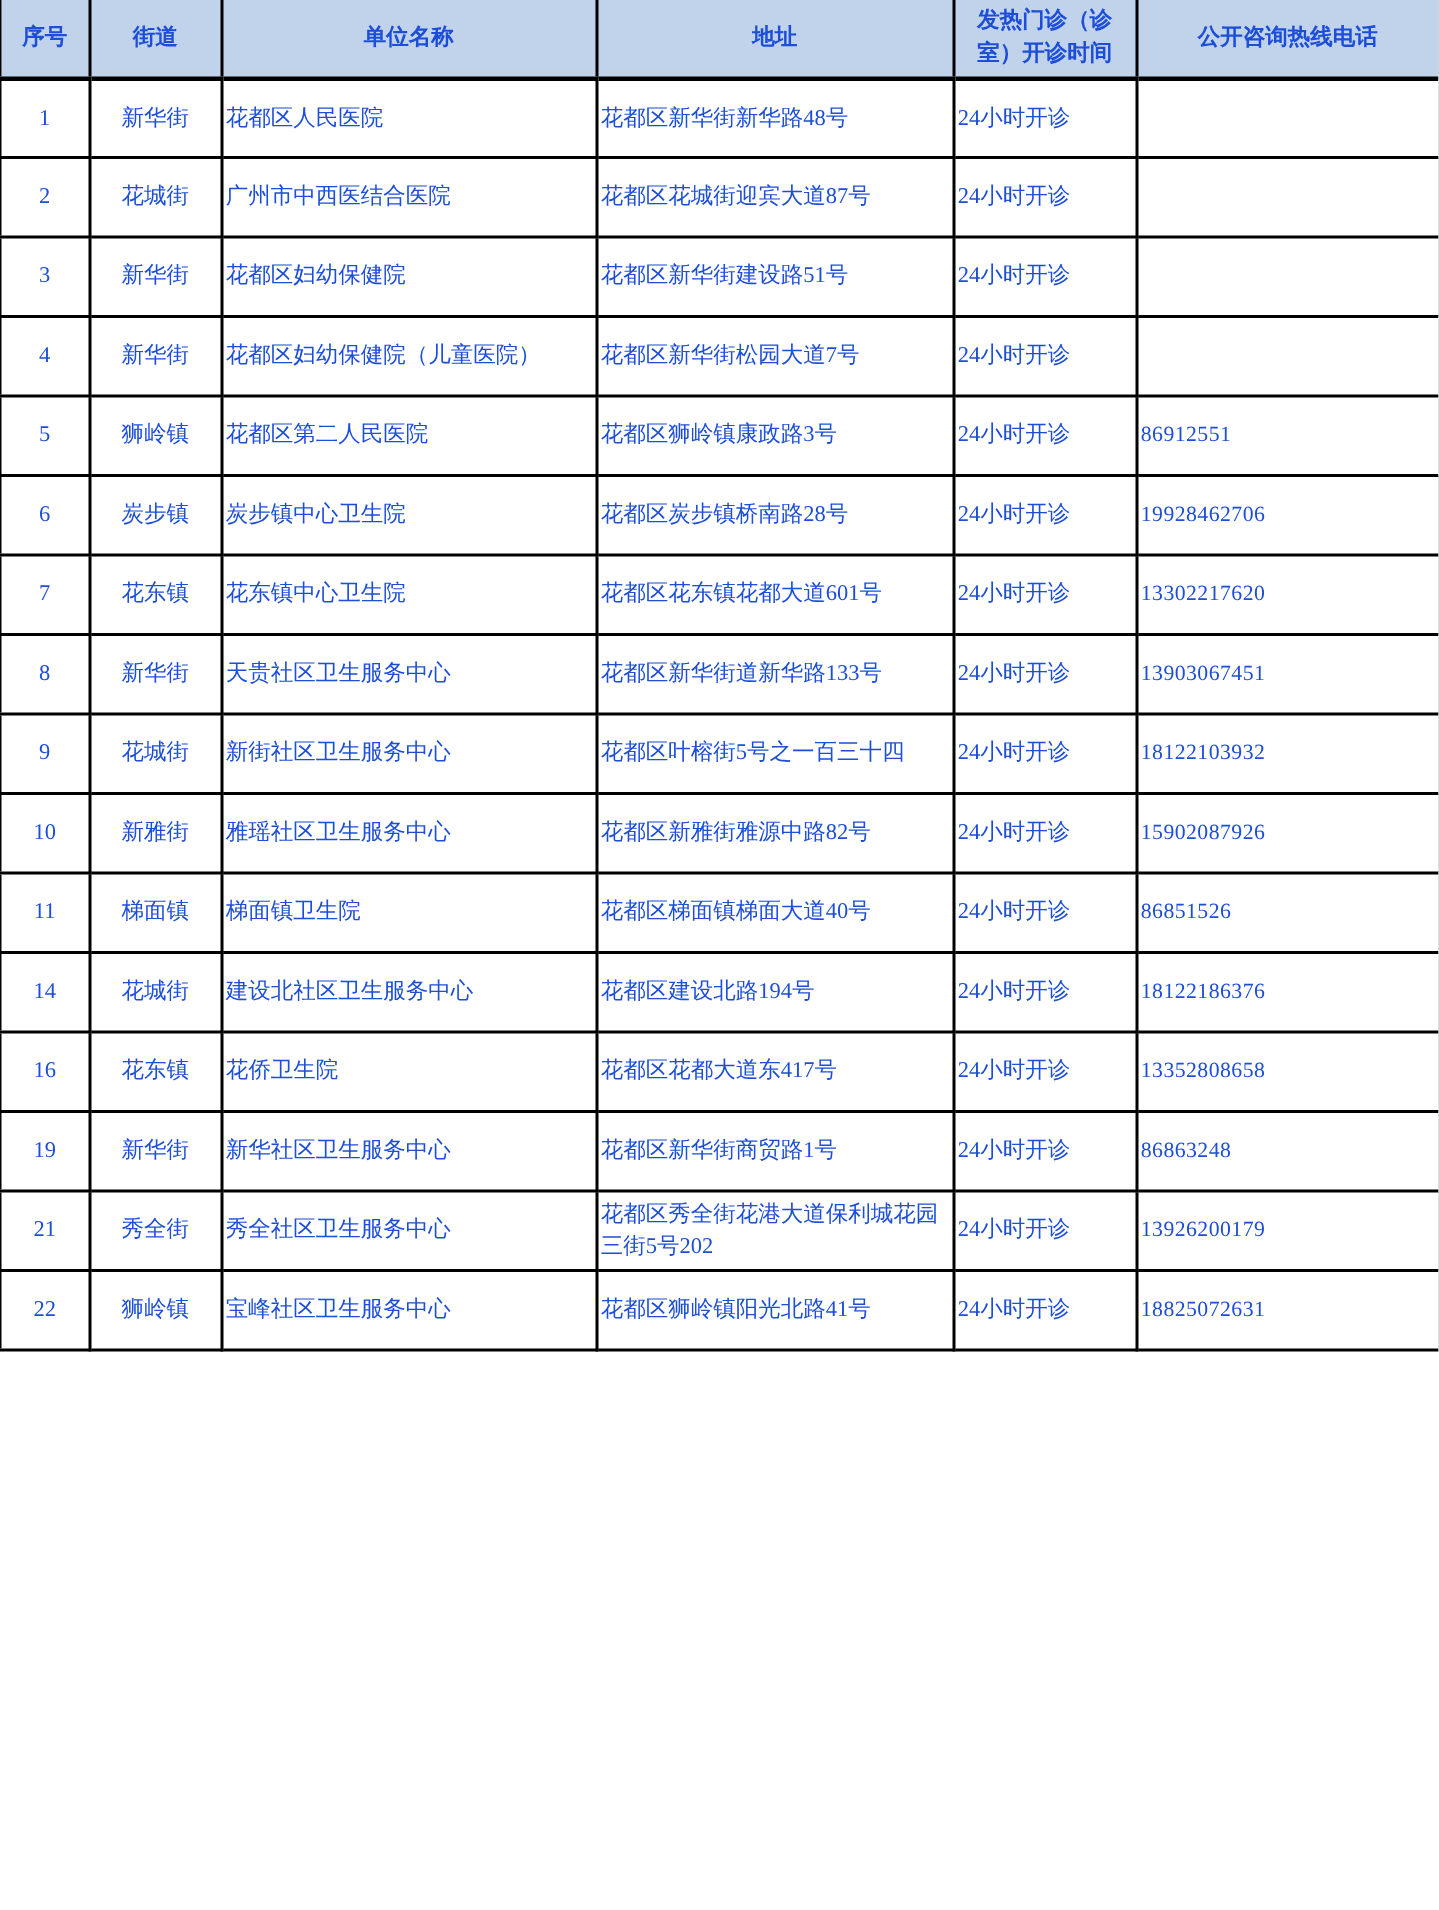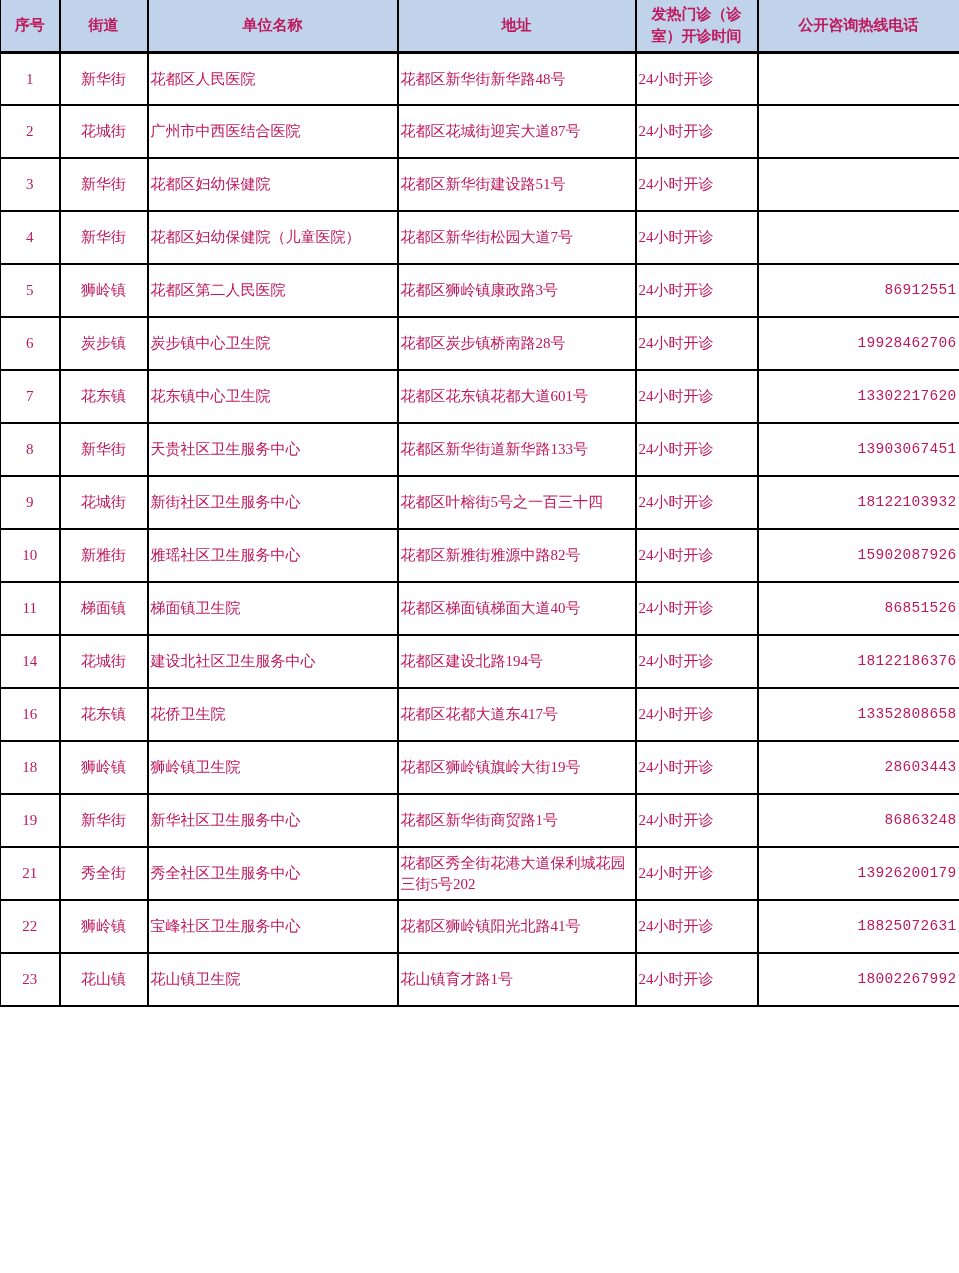--- a/index.html
+++ b/index.html
@@ -12,21 +12,21 @@
     width: 959px;
     height: 1273px;
     overflow: hidden;
     background: #ffffff;
   }
   table {
     border-collapse: collapse;
     table-layout: fixed;
     width: 959px;
     font-family: "Liberation Serif", "DejaVu Serif", serif;
-    color: #be185d;
+    color: #1d4ed8;
     padding-left: 32px;
   }
   th {
     background: #C1D3EA;
     font-family: "Liberation Sans", "DejaVu Sans", sans-serif;
     font-weight: bold;
     font-size: 15px;
     border: 2px solid #000000;
     border-top: none;
     border-bottom: 3px solid #000000;
@@ -41,21 +41,21 @@
     border: 2px solid #000000;
     font-size: 15px;
     vertical-align: middle;
     padding: 0 2px;
     line-height: 1.35;
     overflow: hidden;
   }
   tbody tr { height: 53px; }
   td.col-no, td.col-street { text-align: center; }
   td.col-name, td.col-address, td.col-hours { text-align: left; padding-left: 2px; }
-  td.col-phone { text-align: right; font-size: 14.5px; letter-spacing: 0.3px; font-family: Liberation Mono, monospace; }
+  td.col-phone { text-align: left; font-size: 14.5px; letter-spacing: 0.3px; }
   thead tr { height: 52px; }
   table tr > *:first-child { border-left: 1px solid #000000; }
   table tr > *:last-child { border-right: 2px solid #000000; }
 </style>
 </head>
 <body>
 
 <div class="page">
   <table>
     <colgroup>
@@ -176,28 +176,20 @@
         </tr>
         <tr>
           <td class="col-no">16</td>
           <td class="col-street">花东镇</td>
           <td class="col-name">花侨卫生院</td>
           <td class="col-address">花都区花都大道东417号</td>
           <td class="col-hours">24小时开诊</td>
           <td class="col-phone">13352808658</td>
         </tr>
         <tr>
-          <td class="col-no">18</td>
-          <td class="col-street">狮岭镇</td>
-          <td class="col-name">狮岭镇卫生院</td>
-          <td class="col-address">花都区狮岭镇旗岭大街19号</td>
-          <td class="col-hours">24小时开诊</td>
-          <td class="col-phone">28603443</td>
-        </tr>
-        <tr>
           <td class="col-no">19</td>
           <td class="col-street">新华街</td>
           <td class="col-name">新华社区卫生服务中心</td>
           <td class="col-address">花都区新华街商贸路1号</td>
           <td class="col-hours">24小时开诊</td>
           <td class="col-phone">86863248</td>
         </tr>
         <tr>
           <td class="col-no">21</td>
           <td class="col-street">秀全街</td>
@@ -206,24 +198,16 @@
           <td class="col-hours">24小时开诊</td>
           <td class="col-phone">13926200179</td>
         </tr>
         <tr>
           <td class="col-no">22</td>
           <td class="col-street">狮岭镇</td>
           <td class="col-name">宝峰社区卫生服务中心</td>
           <td class="col-address">花都区狮岭镇阳光北路41号</td>
           <td class="col-hours">24小时开诊</td>
           <td class="col-phone">18825072631</td>
-        </tr>
-        <tr>
-          <td class="col-no">23</td>
-          <td class="col-street">花山镇</td>
-          <td class="col-name">花山镇卫生院</td>
-          <td class="col-address">花山镇育才路1号</td>
-          <td class="col-hours">24小时开诊</td>
-          <td class="col-phone">18002267992</td>
         </tr>
       </tbody>
   </table>
 </div>
 
 </body></html>

